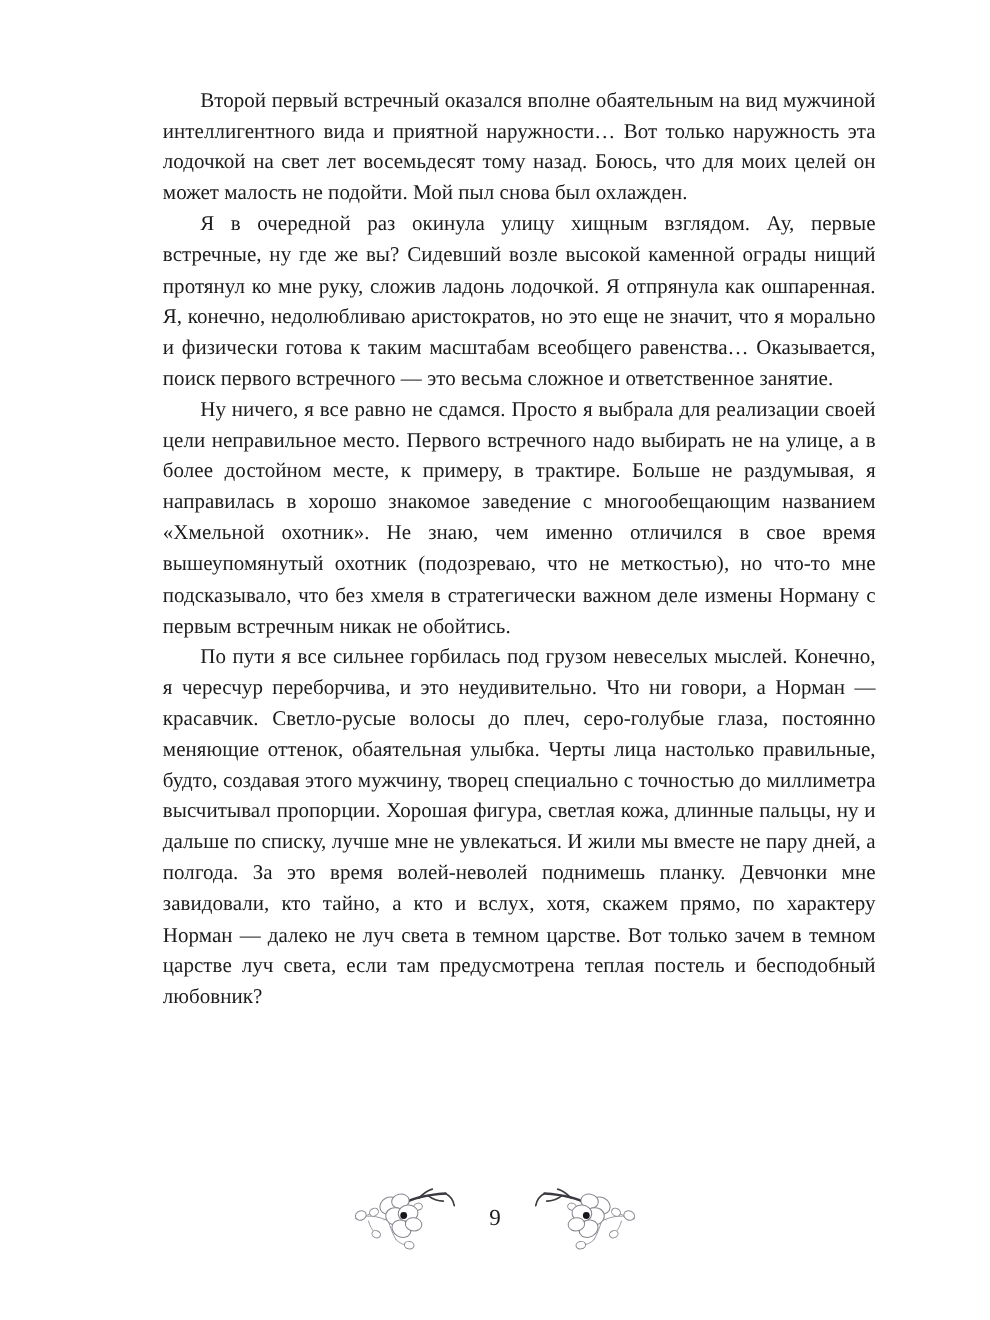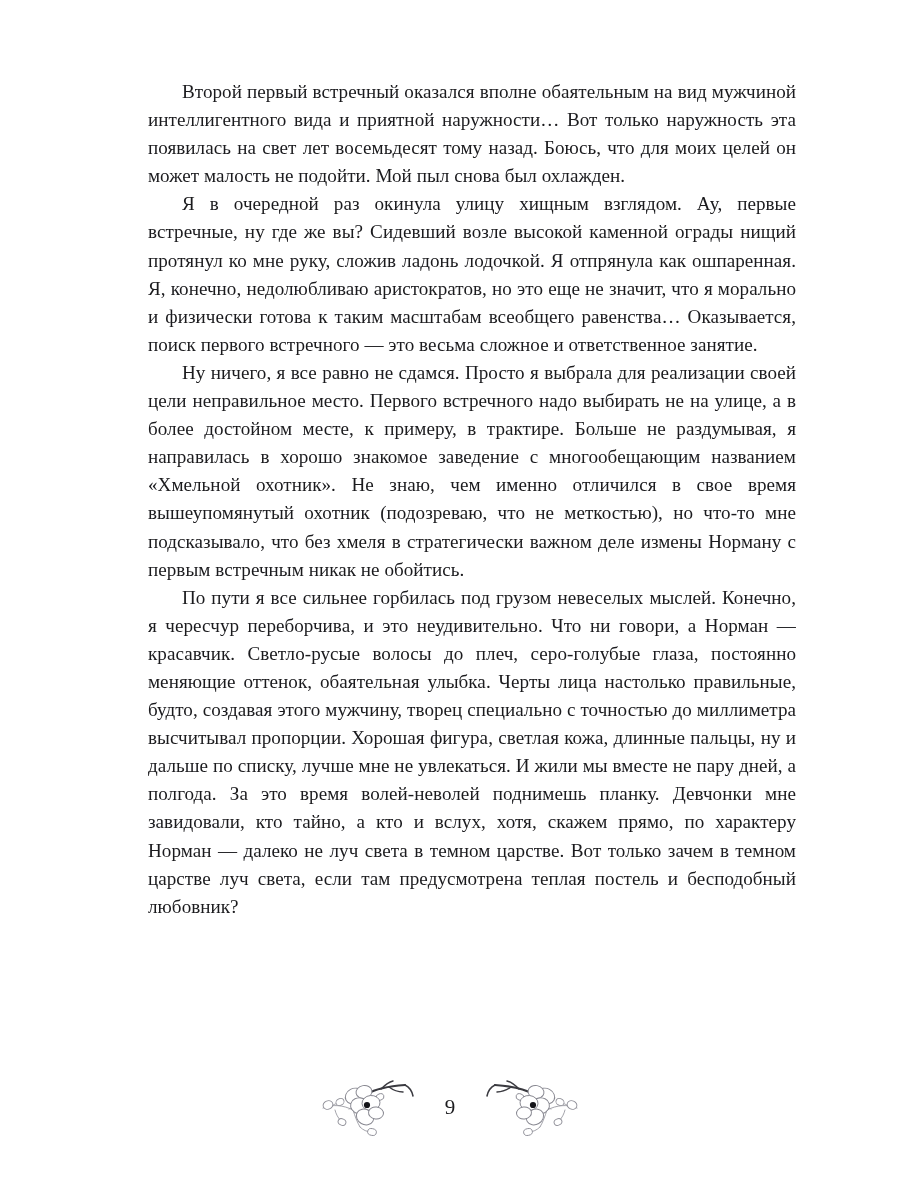--- a/index.html
+++ b/index.html
@@ -60,21 +60,21 @@
     min-width: 18px;
     text-align: center;
   }
 </style>
 </head>
 <body>
 
 <div class="page">
 
   <div class="text-block">
-    <p class="para">Второй первый встречный оказался вполне обаятельным на вид мужчиной интеллигентного вида и приятной наружности… Вот только наружность эта появилась на свет лет восемьдесят тому назад. Боюсь, что для моих целей он может малость не подойти. Мой пыл снова был охлажден.</p>
+    <p class="para">Второй первый встречный оказался вполне обаятельным на вид мужчиной интеллигентного вида и приятной наружности… Вот только наружность эта лодочкой на свет лет восемьдесят тому назад. Боюсь, что для моих целей он может малость не подойти. Мой пыл снова был охлажден.</p>
     <p class="para">Я в очередной раз окинула улицу хищным взглядом. Ау, первые встречные, ну где же вы? Сидевший возле высокой каменной ограды нищий протянул ко мне руку, сложив ладонь лодочкой. Я отпрянула как ошпаренная. Я, конечно, недолюбливаю аристократов, но это еще не значит, что я морально и физически готова к таким масштабам всеобщего равенства… Оказывается, поиск первого встречного — это весьма сложное и ответственное занятие.</p>
     <p class="para">Ну ничего, я все равно не сдамся. Просто я выбрала для реализации своей цели неправильное место. Первого встречного надо выбирать не на улице, а в более достойном месте, к примеру, в трактире. Больше не раздумывая, я направилась в хорошо знакомое заведение с многообещающим названием «Хмельной охотник». Не знаю, чем именно отличился в свое время вышеупомянутый охотник (подозреваю, что не меткостью), но что-то мне подсказывало, что без хмеля в стратегически важном деле измены Норману с первым встречным никак не обойтись.</p>
     <p class="para">По пути я все сильнее горбилась под грузом невеселых мыслей. Конечно, я чересчур переборчива, и это неудивительно. Что ни говори, а Норман — красавчик. Светло-русые волосы до плеч, серо-голубые глаза, постоянно меняющие оттенок, обаятельная улыбка. Черты лица настолько правильные, будто, создавая этого мужчину, творец специально с точностью до миллиметра высчитывал пропорции. Хорошая фигура, светлая кожа, длинные пальцы, ну и дальше по списку, лучше мне не увлекаться. И жили мы вместе не пару дней, а полгода. За это время волей-неволей поднимешь планку. Девчонки мне завидовали, кто тайно, а кто и вслух, хотя, скажем прямо, по характеру Норман — далеко не луч света в темном царстве. Вот только зачем в темном царстве луч света, если там предусмотрена теплая постель и бесподобный любовник?</p>
   </div>
 
   <div class="footer">
 
     <span class="ornament-wrap">
       <svg class="ornament" viewBox="0 0 96 64" fill="none" xmlns="http://www.w3.org/2000/svg">
         <g stroke="#3a3a40" stroke-width="1.5" stroke-linecap="round" fill="none">

